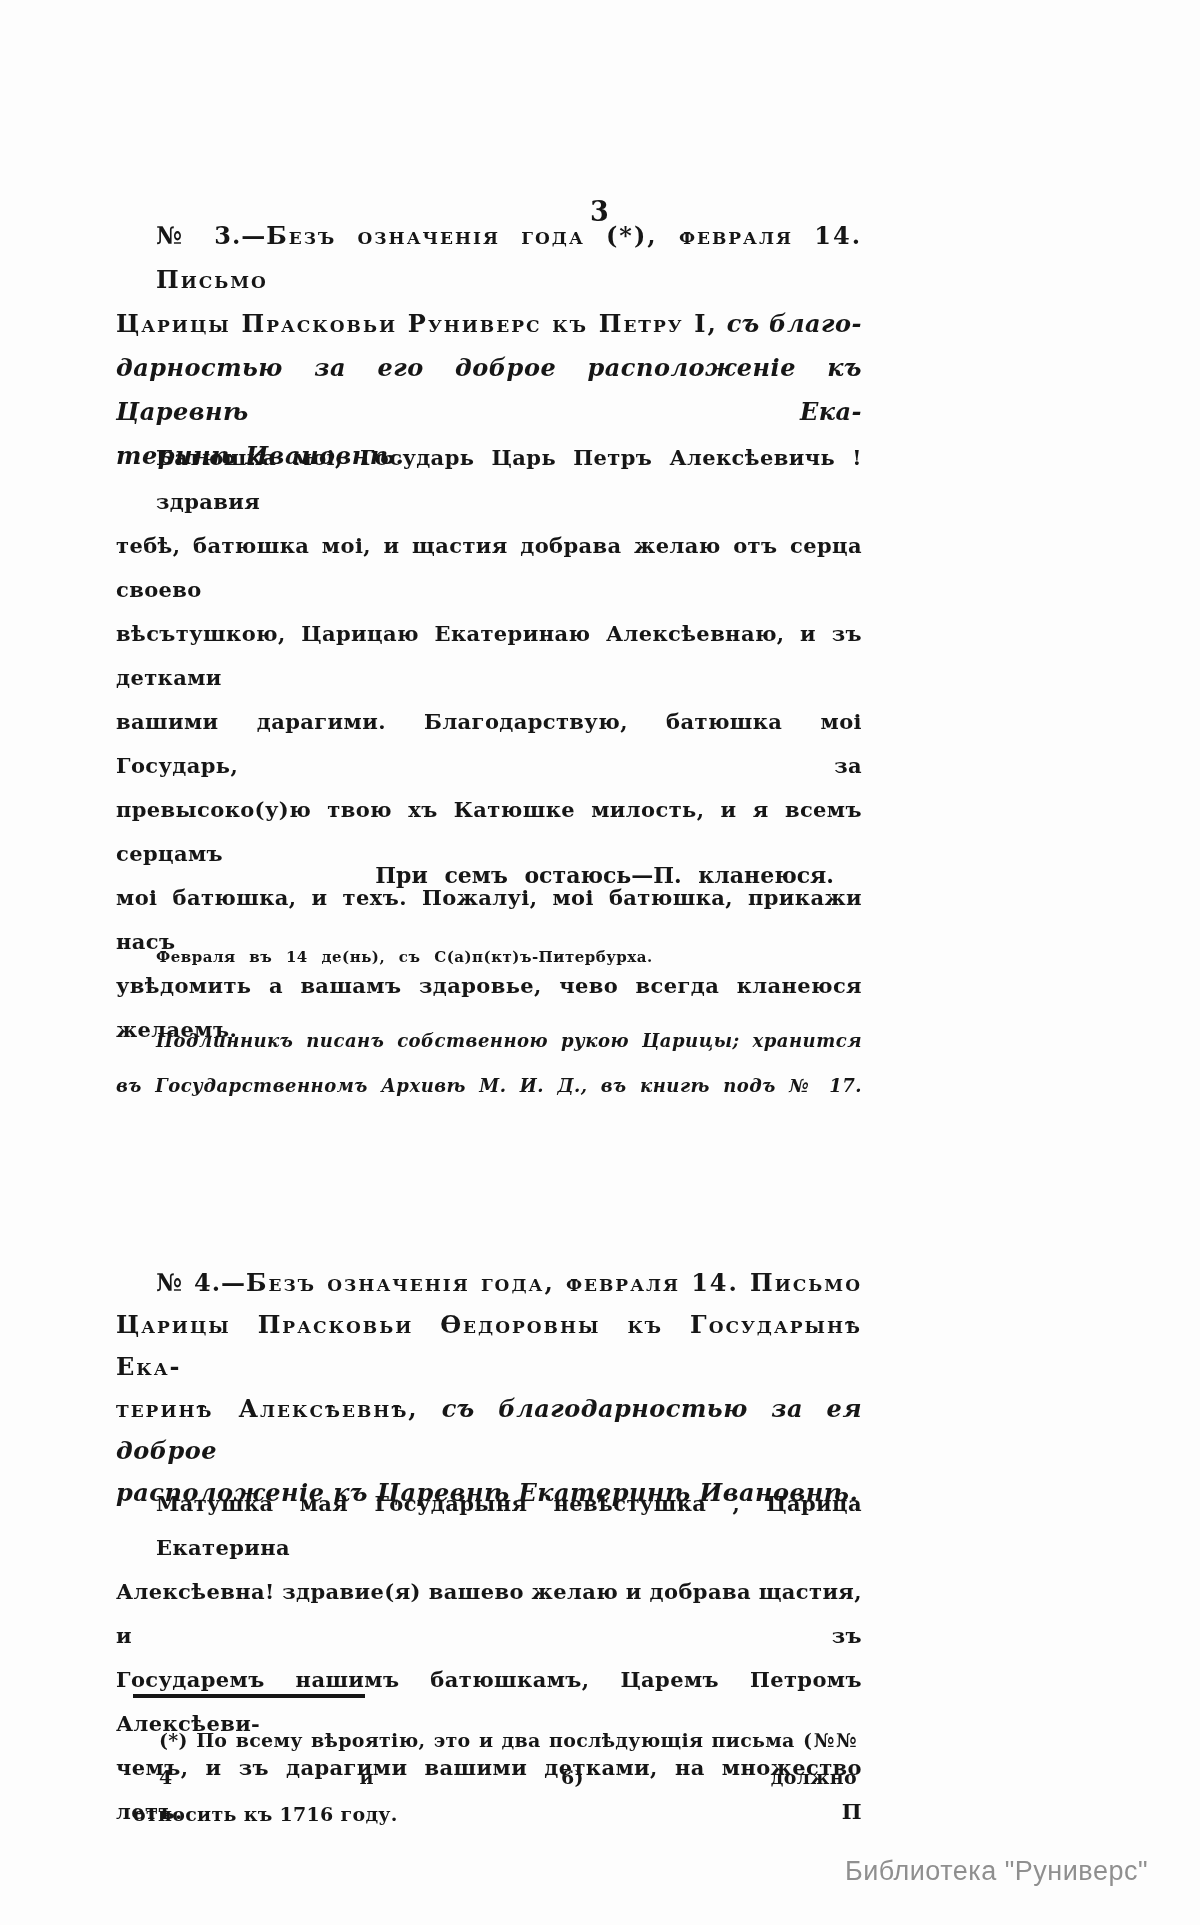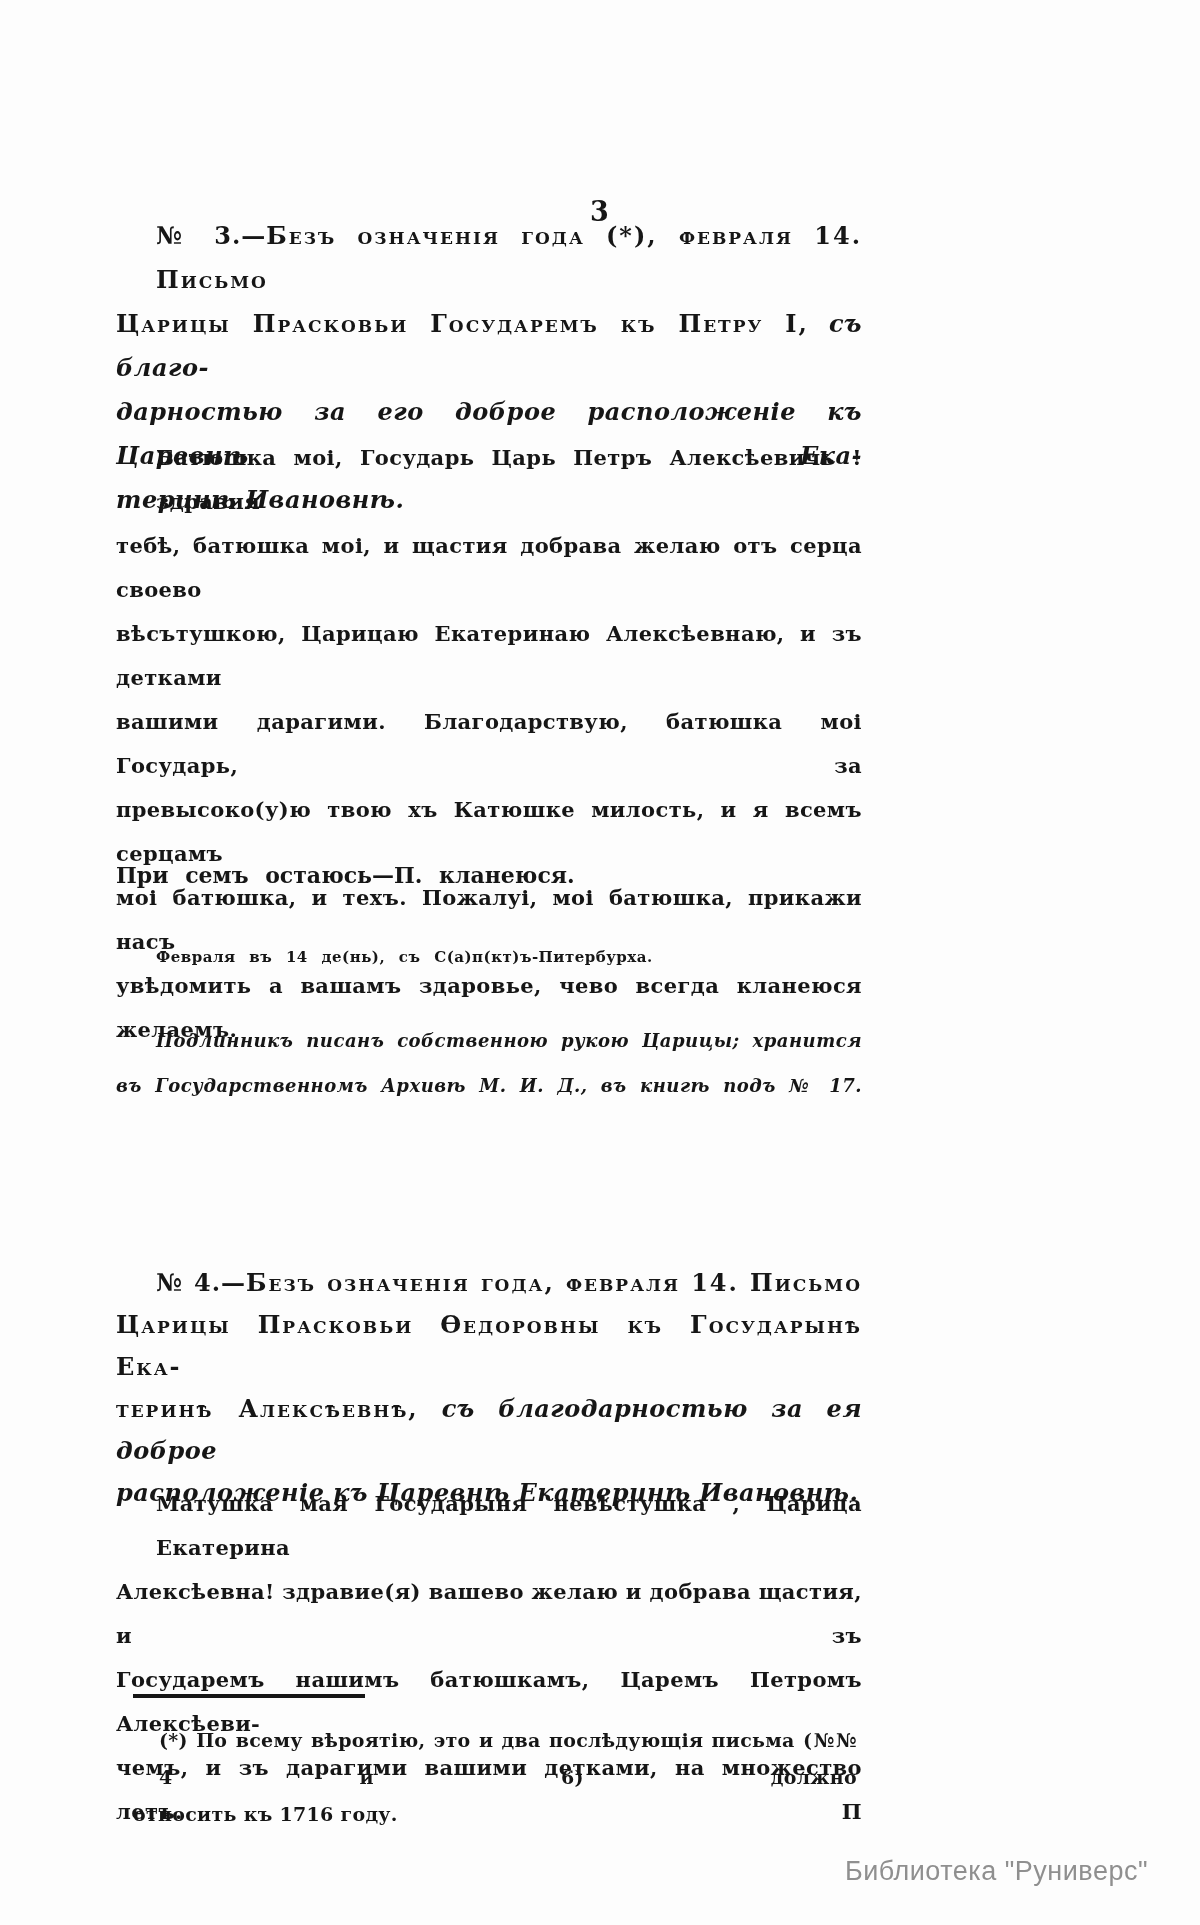--- a/index.html
+++ b/index.html
@@ -28,21 +28,21 @@
   .caps { font-variant-caps: small-caps; letter-spacing: 2px; }
   .num  { letter-spacing: 1px; }
   .ital { font-style: italic; letter-spacing: 0.5px; }
 
   .body-par { font-size: 21px; line-height: 44px; letter-spacing: 0.4px; }
   .ind { padding-left: 40px; }
   .ind-sm { padding-left: 26px; }
 
   .closing {
     position: absolute; left: 116px; width: 746px; top: 862px;
-    padding-right: 28px; box-sizing: border-box;
+    text-align: right; padding-right: 28px; box-sizing: border-box;
     font-size: 22px; word-spacing: 9px;
   }
   .dateline {
     position: absolute; left: 116px; width: 746px; top: 948px;
     font-size: 15px; word-spacing: 8px; letter-spacing: 0.5px;
   }
   .note { top: 1018px; font-size: 18px; line-height: 45px; }
 
   .fn-rule {
     position: absolute; left: 133px; top: 1694px;
@@ -62,21 +62,21 @@
 </style>
 </head>
 <body>
 
 <div class="page">
 
   <div class="pagenum">3</div>
 
   <div class="col head" style="top: 214px;">
     <div class="ln ind"><span class="num">№ 3.—</span><span class="caps">Безъ означенія года (*), февраля 14. Письмо</span></div>
-    <div class="ln"><span class="caps">Царицы Прасковьи Государемъ къ Петру I,</span> <span class="ital">съ благо-</span></div>
+    <div class="ln"><span class="caps">Царицы Прасковьи Руниверс къ Петру I,</span> <span class="ital">съ благо-</span></div>
     <div class="ln ital">дарностью за его доброе расположеніе къ Царевнѣ Ека-</div>
     <div class="ln last ital">теринѣ Ивановнѣ.</div>
   </div>
 
   <div class="col body-par" style="top: 436px;">
     <div class="ln ind">Батюшка моі, Государь Царь Петръ Алексѣевичь ! здравия</div>
     <div class="ln">тебѣ, батюшка моі, и щастия добрава желаю отъ серца своево</div>
     <div class="ln">вѣсътушкою, Царицаю Екатеринаю Алексѣевнаю, и зъ детками</div>
     <div class="ln">вашими дарагими. Благодарствую, батюшка моі Государь, за</div>
     <div class="ln">превысоко(у)ю твою хъ Катюшке милость, и я всемъ серцамъ</div>

